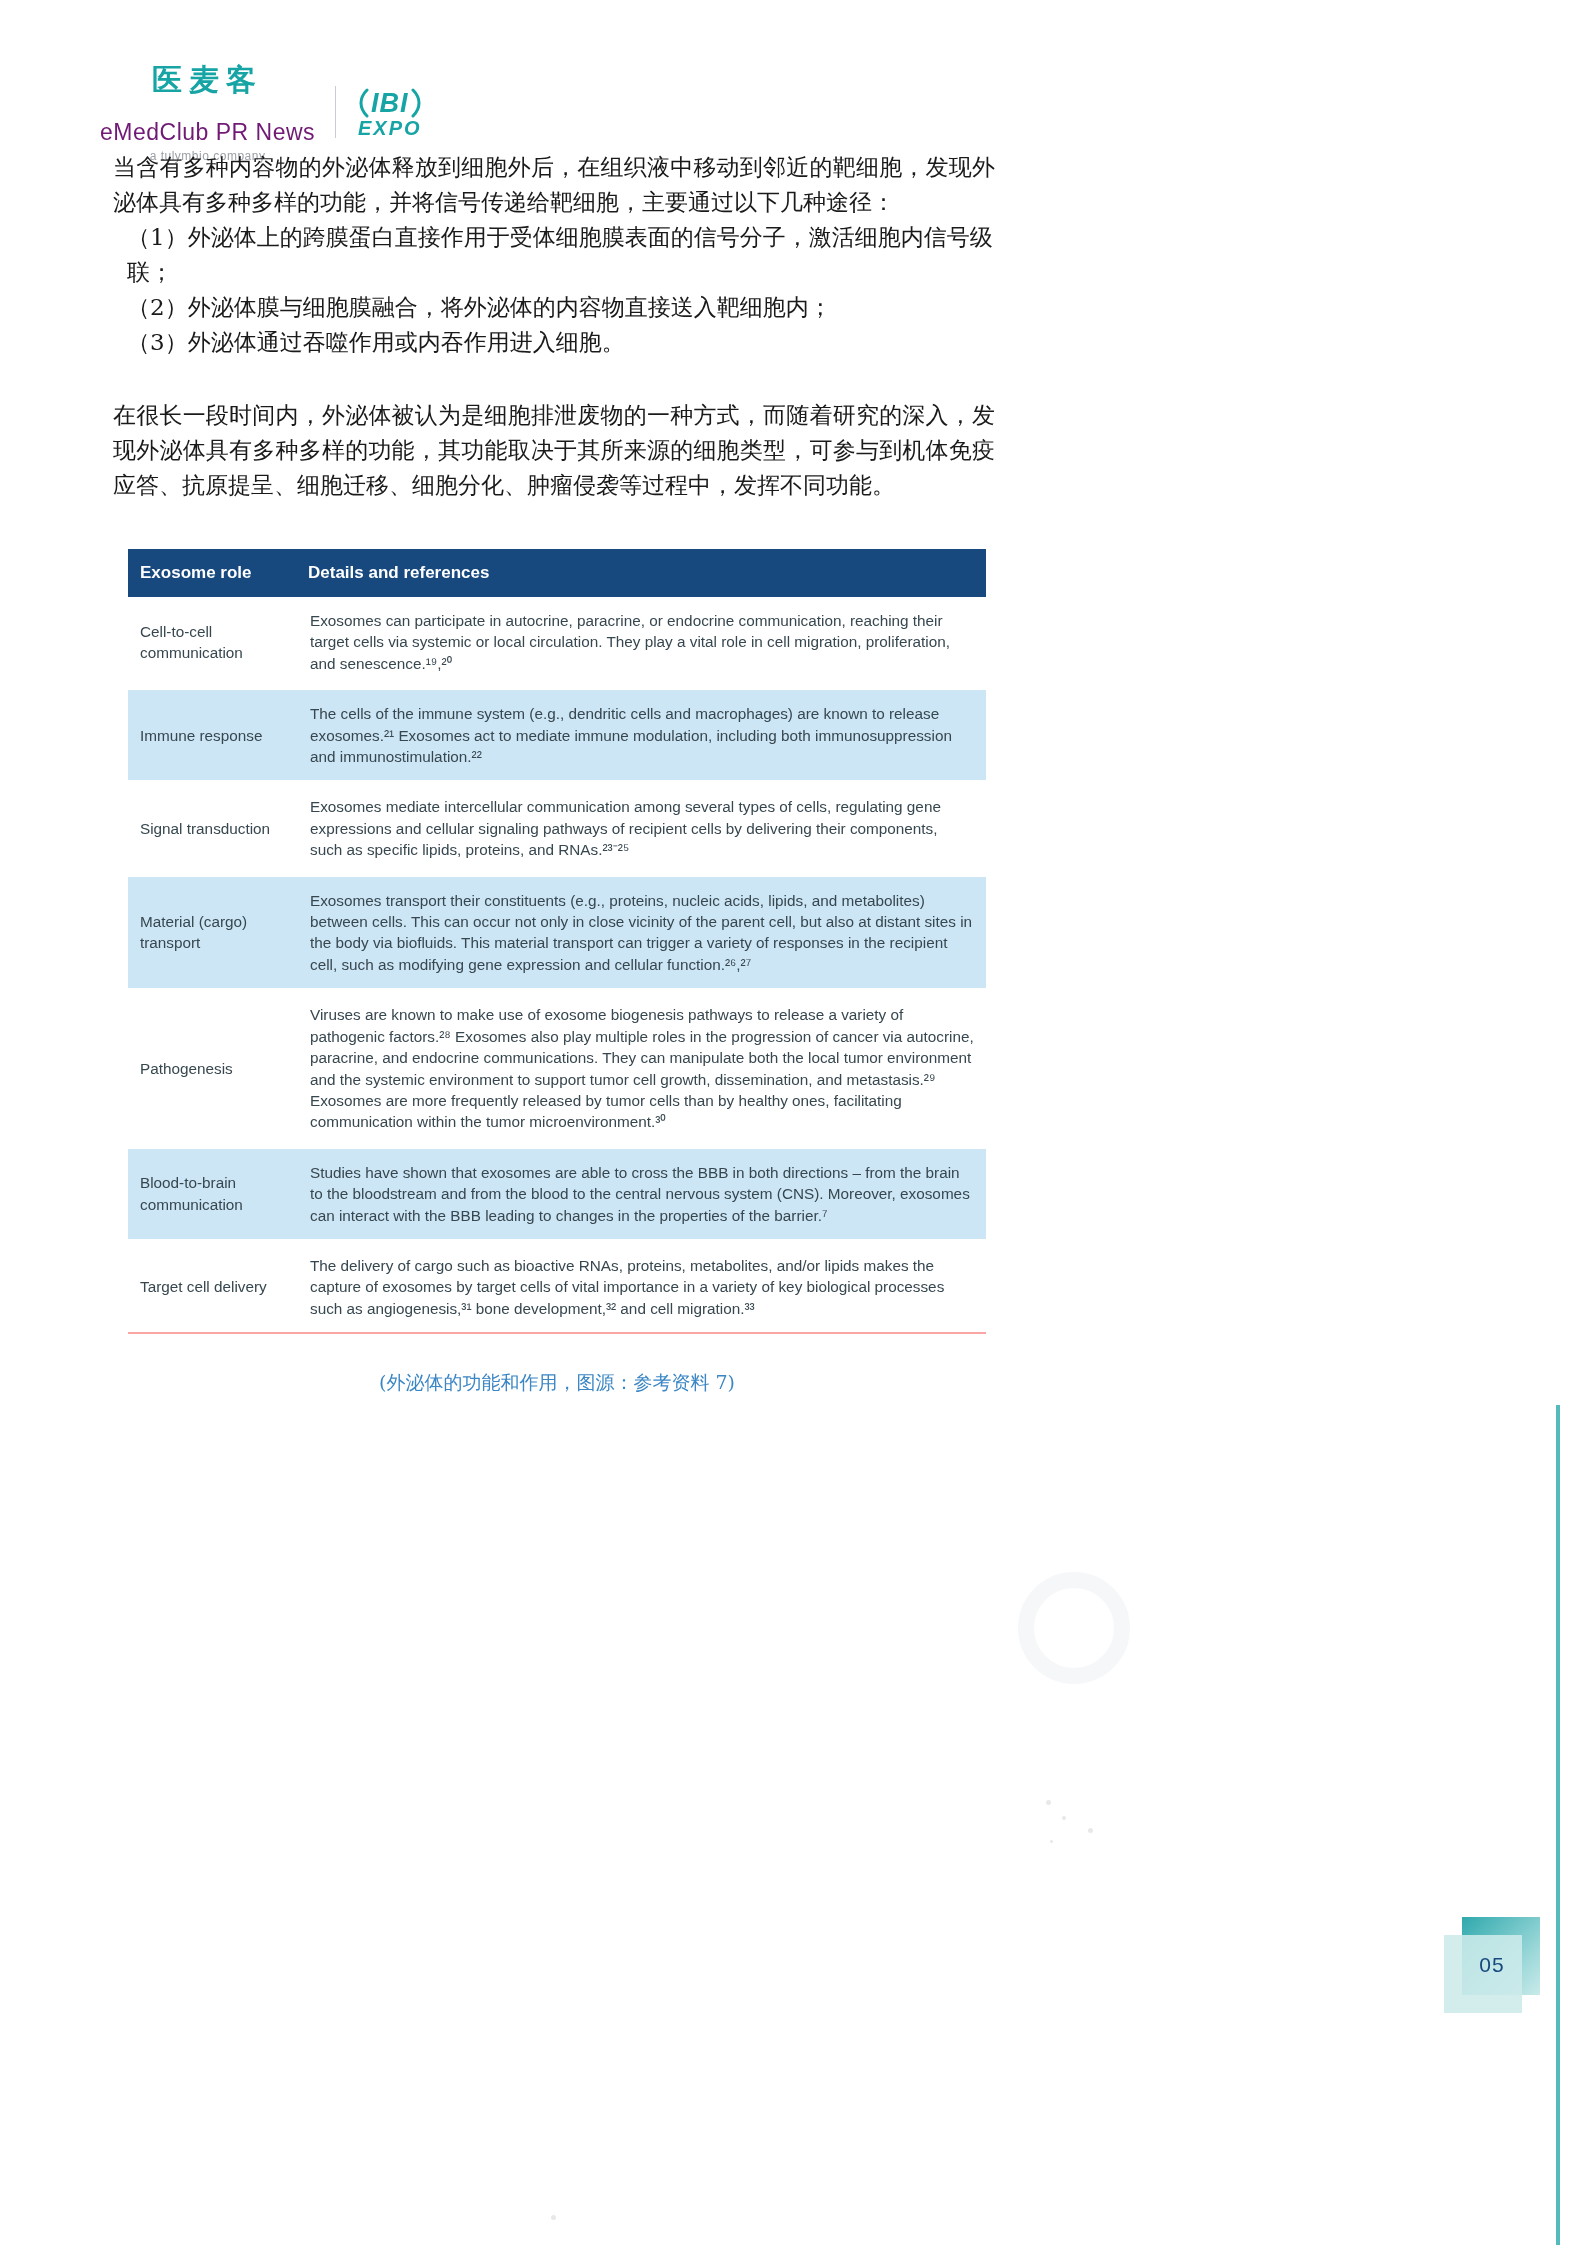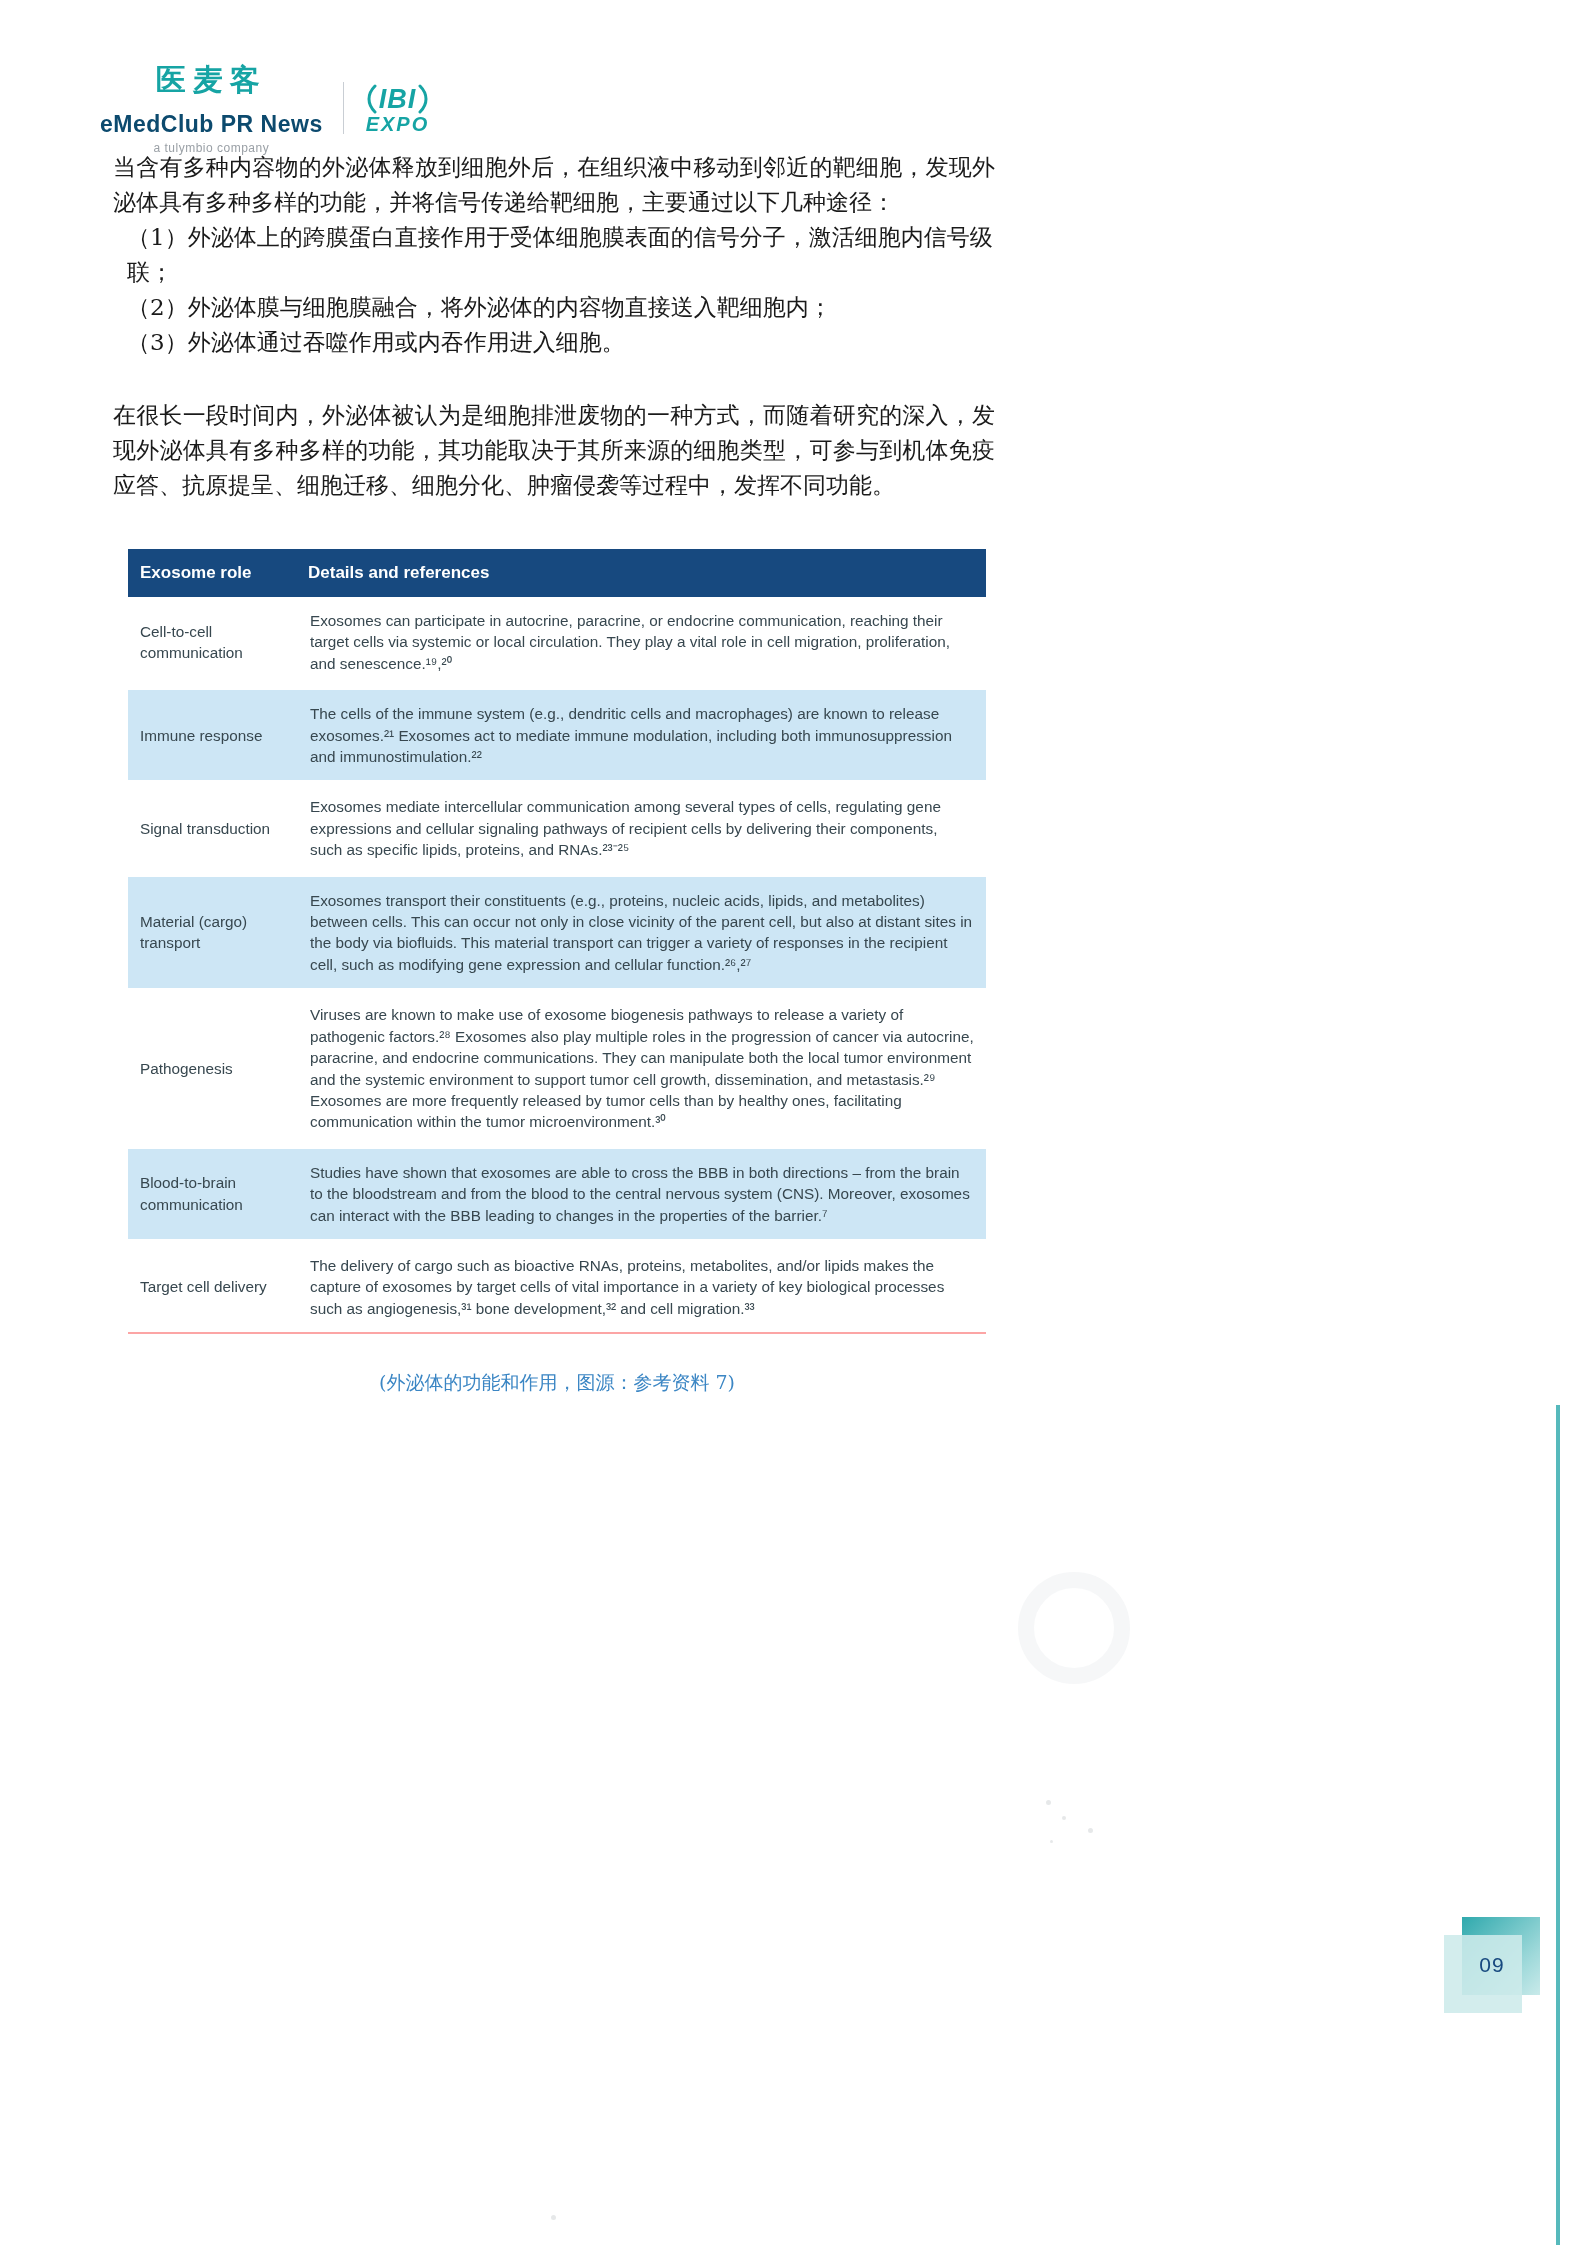--- a/index.html
+++ b/index.html
@@ -17,22 +17,22 @@
     position:absolute; top:60px; left:100px;
     display:flex; align-items:center; gap:20px;
   }
   .brand { text-align:center; }
   .brand-cn {
     color:var(--accent-teal, #00a59d);
     font-size:30px; font-weight:bold; letter-spacing:7px;
     font-family:"DejaVu Sans", sans-serif;
   }
   .brand-en {
-    color:#0c4a6e; font-size:23px; font-weight:bold; letter-spacing:0.5px;
-    margin-top:10px;
+    color:#701a75; font-size:23px; font-weight:normal; letter-spacing:0.5px;
+    margin-top:18px;
   }
   .brand-sub { color:#9aa0a6; font-size:12px; margin-top:3px; letter-spacing:0.5px; }
   .vdivider { width:1px; height:52px; background:#c9ced4; }
   .expo { color:var(--accent-teal, #2ba7ab); position:relative; top:2px; }
   .expo-top { display:flex; align-items:center; gap:2px; }
   .expo-ibi {
     font-size:27px; font-weight:bold; font-style:italic; letter-spacing:1px;
   }
   .expo-bottom {
     text-align:right; font-size:20px; font-weight:bold; font-style:italic;
@@ -185,16 +185,16 @@
   <div class="speck s1"></div>
   <div class="speck s2"></div>
   <div class="speck s3"></div>
   <div class="speck s4"></div>
   <div class="speck s5"></div>
   <div class="edge-line"></div>
 
   <div class="badge">
     <div class="sq-dark"></div>
     <div class="sq-light"></div>
-    <div class="num">09</div>
+    <div class="num">05</div>
   </div>
 
 </div>
 
 </body></html>

